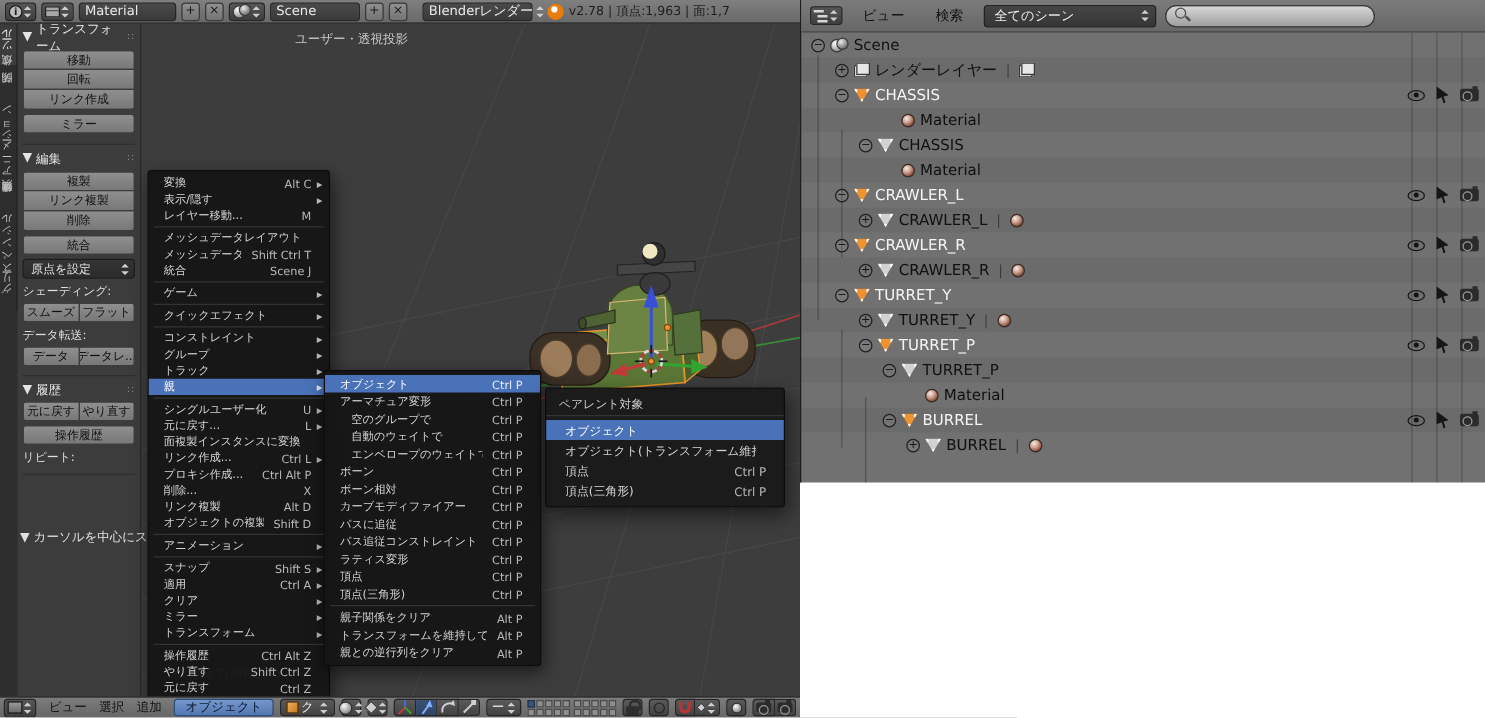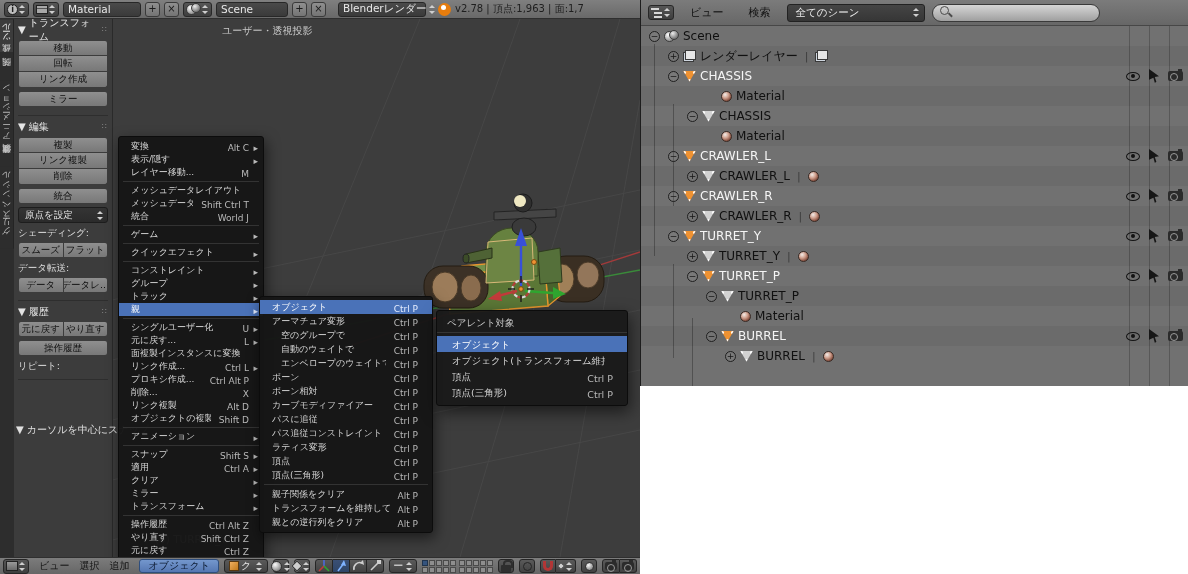--- a/index.html
+++ b/index.html
@@ -18,21 +18,21 @@
   .minibtn{width:15px;height:15px;display:flex;align-items:center;justify-content:center;border-radius:3px;
       background:linear-gradient(#8f8f8f,#747474);border:1px solid #3a3a3a;color:#1c1c1c;font-size:10px;line-height:1}
   .stats{color:#1e1e1e;font-size:10px;white-space:nowrap;overflow:hidden}
   
   .ud{width:7px;height:9px;position:relative;flex:none}
   .ud::before,.ud::after{content:"";position:absolute;left:0;border-left:3.5px solid transparent;border-right:3.5px solid transparent}
   .ud::before{top:0;border-bottom:3.5px solid #cfcfcf}
   .ud::after{bottom:0;border-top:3.5px solid #cfcfcf}
   
   .viewport{position:absolute;top:19px;left:0;right:0;bottom:17px;background:#3d3d3d;overflow:hidden}
-  .vp-label{position:absolute;left:222px;top:5px;font-size:10px;color:#c9c9c9;z-index:2}
+  .vp-label{position:absolute;left:236px;top:5px;font-size:10px;color:#c9c9c9;z-index:2}
   .vp-active{position:absolute;left:155px;top:514px;font-size:10.5px;color:#dedede;z-index:1}
   svg.vpsvg{position:absolute;left:0;top:0;z-index:0}
   
   .toolshelf{position:absolute;left:0;top:0;bottom:0;width:113px;background:#3c3c3c;border-right:1px solid #2a2a2a;display:flex;z-index:3}
   .tabstrip{width:14px;background:#2d2d2d;display:flex;flex-direction:column;align-items:center}
   .tab{writing-mode:vertical-rl;transform:rotate(180deg);font-size:8.5px;color:#c2c2c2;background:#2d2d2d;
        padding:7px 0;width:14px;text-align:center;border-left:1px solid #242424}
   .tab.active{background:#3c3c3c;color:#f0f0f0}
   .panels{flex:1;position:relative;padding:3px 4px 0 4px;font-size:10px;color:#d6d6d6}
   .panel{border-bottom:1px solid #2e2e2e;padding-bottom:5px;margin-bottom:3px}
@@ -341,21 +341,21 @@
             <span class="sc"></span>
             <span class="arr"></span>
           </div>
           <div class="mi">
             <span class="lbl">メッシュデータの転送</span>
             <span class="sc">Shift Ctrl T</span>
             <span class="arr"></span>
           </div>
           <div class="mi">
             <span class="lbl">統合</span>
-            <span class="sc">World J</span>
+            <span class="sc">Scene J</span>
             <span class="arr"></span>
           </div>
           <div class="msep"></div>
           <div class="mi">
             <span class="lbl">ゲーム</span>
             <span class="sc"></span>
             <span class="arr">▸</span>
           </div>
           <div class="msep"></div>
           <div class="mi">

